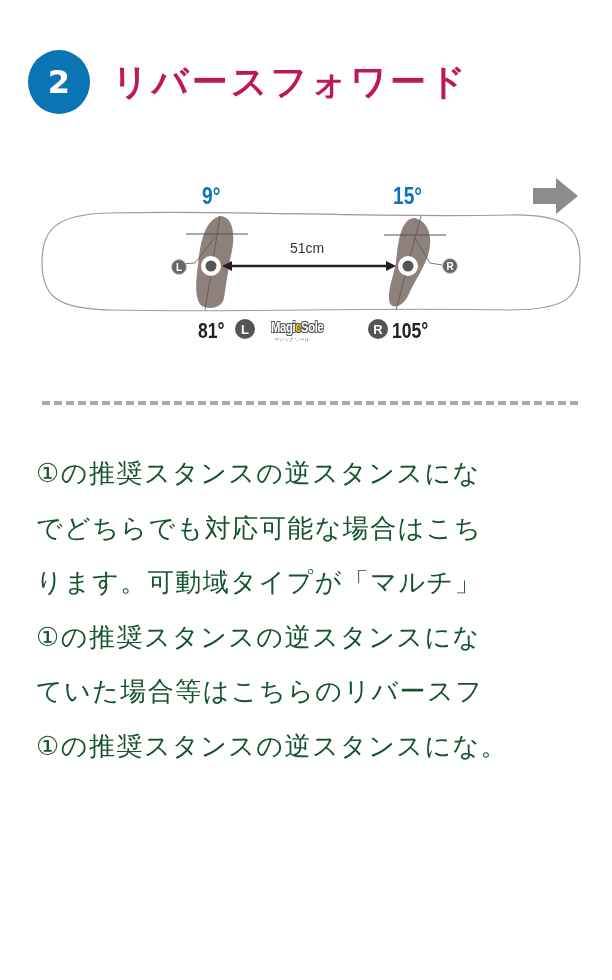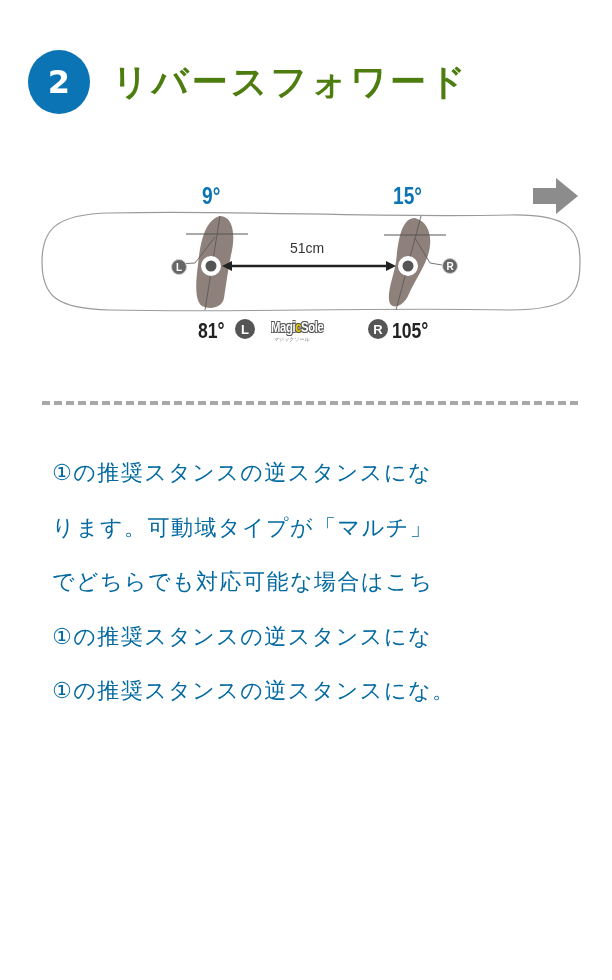--- a/index.html
+++ b/index.html
@@ -2,21 +2,21 @@
 <html><head>
   <meta charset="utf-8">
   <style>
     html, body { margin: 0; padding: 0; background: #ffffff; }
     body { width: 612px; height: 980px; position: relative; overflow: hidden;
            font-family: "DejaVu Sans", sans-serif; }
     .header { position: absolute; left: 28px; top: 50px; height: 64px; display: flex; align-items: center; }
     .badge { width: 62px; height: 64px; border-radius: 50%; background: #0A74B5; color: #fff;
              display: flex; align-items: center; justify-content: center;
              font-family: "DejaVu Sans", sans-serif; font-weight: bold; font-size: 32px; }
-    .title { margin-left: 22px; color: #4d7c0f; font-weight: bold; font-size: 36px; letter-spacing: 3px;
+    .title { margin-left: 22px; color: #be185d; font-weight: bold; font-size: 36px; letter-spacing: 3px;
              font-family: "DejaVu Sans", sans-serif; }
     .diagram { position: absolute; left: 0; top: 170px; width: 612px; height: 180px; }
     .diagram svg { position: absolute; left: 0; top: 0; }
     .angle-top { position: absolute; color: #0A74B5; font-weight: bold; font-size: 24px;
                  font-family: "Liberation Sans", sans-serif; transform: scaleX(0.8); transform-origin: left top; }
     .angle-bottom { position: absolute; color: #222; font-weight: bold; font-size: 22px;
                     font-family: "Liberation Sans", sans-serif; transform: scaleX(0.8); transform-origin: left top; }
     .dist { position: absolute; left: 290px; top: 70px; font-size: 14px; color: #333;
             font-family: "Liberation Sans", sans-serif; }
     .foot-tag { position: absolute; width: 16px; height: 16px; border-radius: 50%; background: #666;
@@ -24,22 +24,22 @@
                 font-family: "Liberation Sans", sans-serif; border: 1.5px solid #ccc; box-sizing: border-box; }
     .foot-tag.big { width: 20px; height: 20px; font-size: 13px; background: #555; border: none; }
     .logo { position: absolute; left: 271px; top: 148px; font-weight: bold; font-size: 15px; color: #fff;
             font-family: "Liberation Sans", sans-serif; letter-spacing: -0.5px;
             text-shadow: -1px -1px 0 #555, 1px -1px 0 #555, -1px 1px 0 #555, 1px 1px 0 #555;
             transform: scaleX(0.75); transform-origin: left top; }
     .logo .hl { color: #E6C800; }
     .logo-sub { position: absolute; left: 274px; top: 166px; font-size: 5px; color: #666; }
     .divider { position: absolute; left: 42px; top: 401px; width: 536px; height: 0;
                border-top: 4px dashed #A8A8A8; }
-    .body-text { position: absolute; left: 52px; top: 446px; width: 540px; color: #0369a1;
-                 font-size: 22px; line-height: 54.5px; letter-spacing: 1.5px; }
+    .body-text { position: absolute; left: 36px; top: 446px; width: 540px; color: #14532d;
+                 font-size: 26px; line-height: 54.5px; letter-spacing: 1.5px; }
     .body-text .line { display: block; white-space: nowrap; }
   </style>
 </head>
 <body>
 
 <div class="header">
   <div class="badge">
     <span>2</span>
   </div>
   <div class="title">リバースフォワード</div>
@@ -103,17 +103,18 @@
   <div class="foot-tag big" style="left:368px; top:149px;">
       <span>R</span>
     </div>
   <div class="angle-bottom" style="left:392px; top:148px;">105°</div>
 </div>
 
 <div class="divider"></div>
 
 <div class="body-text">
   <span class="line">①の推奨スタンスの逆スタンスにな</span>
+  <span class="line">でどちらでも対応可能な場合はこち</span>
   <span class="line">ります。可動域タイプが「マルチ」</span>
-  <span class="line">でどちらでも対応可能な場合はこち</span>
   <span class="line">①の推奨スタンスの逆スタンスにな</span>
+  <span class="line">ていた場合等はこちらのリバースフ</span>
   <span class="line">①の推奨スタンスの逆スタンスにな。</span>
 </div>
 
 </body></html>

